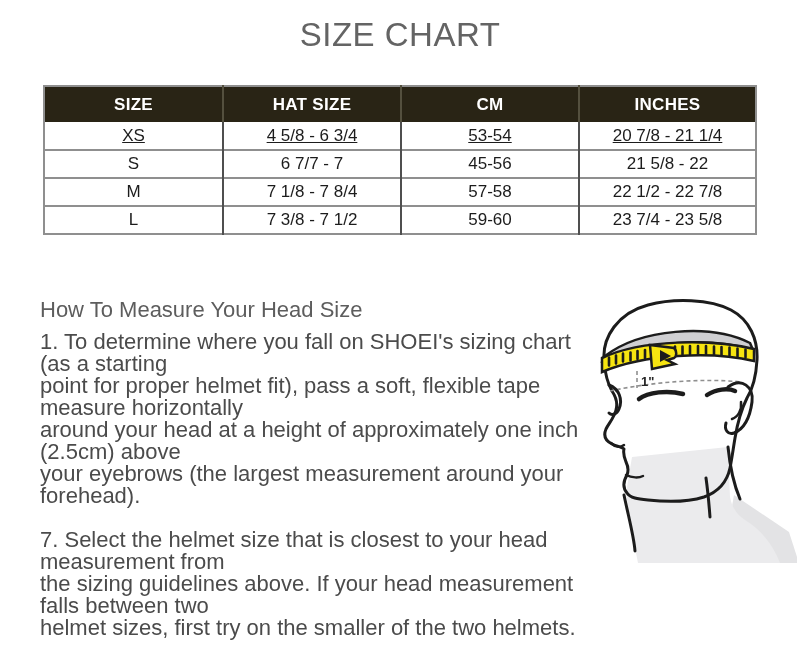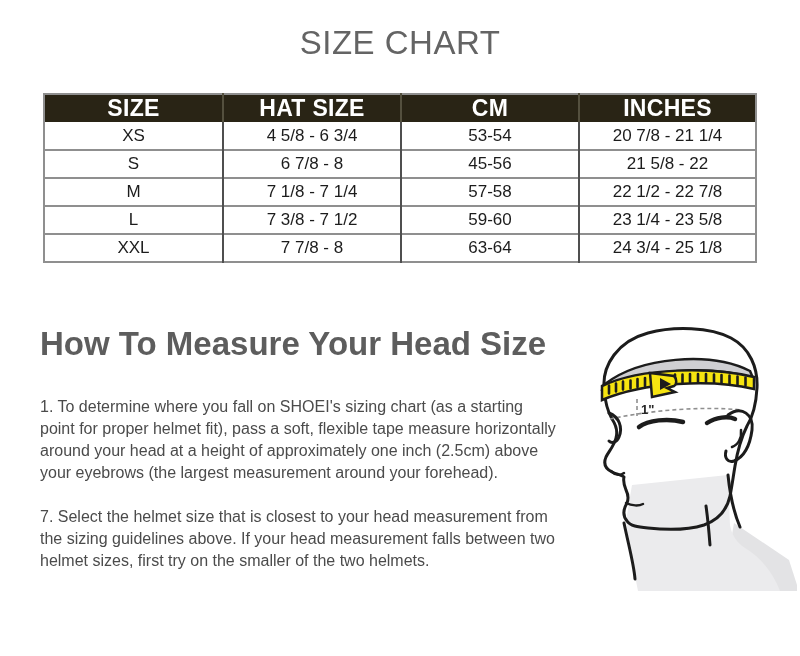--- a/index.html
+++ b/index.html
@@ -7,21 +7,21 @@
   body {
     width: 800px; height: 656px;
     background: #ffffff;
     font-family: "Liberation Sans", sans-serif;
     overflow: hidden;
   }
   .page { position: relative; width: 800px; height: 656px; }
 
   
   h1.page-title {
-    margin: 24px 0 0 0;
+    margin: 16px 0 0 0;
     text-align: center;
     font-size: 33px;
     font-weight: 400;
     letter-spacing: 0.5px;
     color: var(--title_color);
   }
 
   
   table.size-table {
     margin: 31px 0 0 43px;
@@ -30,58 +30,58 @@
     table-layout: fixed;
     border: 2px solid var(--border_light);
   }
   table.size-table col:nth-child(1) { width: 179px; }
   table.size-table col:nth-child(2) { width: 178px; }
   table.size-table col:nth-child(3) { width: 178px; }
   table.size-table col:nth-child(4) { width: 177px; }
   .size-table th {
     background: var(--header_bg);
     color: var(--header_text);
-    font-size: 23px;
+    font-size: 17px;
     font-weight: bold;
     letter-spacing: 0.3px;
-    height: 24px;
+    height: 36px;
     padding: 0;
     border-left: 2px solid #54503e;
   }
   .size-table th:first-child { border-left: none; }
   .size-table td {
     height: 28px;
     padding: 0;
     text-align: center;
     vertical-align: middle;
     font-size: 17px;
     color: var(--table_text);
     border-top: 2px solid var(--border_light);
     border-left: 2px solid var(--border_dark);
   }
   .size-table td:first-child { border-left: none; }
-  .size-table tbody tr:first-child td { border-top: none; }
+  .size-table tbody tr:first-child td { border-top: none; text-decoration: underline; }
 
   
   .measure-section {
     display: flex;
     justify-content: space-between;
     align-items: flex-start;
     margin: 62px 3px 0 40px;
   }
   .measure-text { width: 562px; }
   h2.measure-heading {
     margin: 0;
-    font-size: 33px;
-    font-weight: 700;
+    font-size: 22px;
+    font-weight: 400;
     color: var(--heading_color);
   }
   .measure-text p {
-    margin: 33px 0 0 0;
-    font-size: 16px;
+    margin: 8px 0 0 0;
+    font-size: 22px;
     line-height: 22px;
     color: var(--body_text);
     white-space: pre-line;
   }
   .measure-text p + p { margin-top: 22px; }
 
   
   .figure { width: 215px; height: 264px; flex: none; margin-top: 2px; }
   .figure svg { display: block; }
   .skin  { fill: var(--head_fill); }
@@ -116,41 +116,35 @@
     </thead>
     <tbody>
         <tr>
           <td>XS</td>
           <td>4 5/8 - 6 3/4</td>
           <td>53-54</td>
           <td>20 7/8 - 21 1/4</td>
         </tr>
         <tr>
           <td>S</td>
-          <td>6 7/8 - 8</td>
+          <td>6 7/7 - 7</td>
           <td>45-56</td>
           <td>21 5/8 - 22</td>
         </tr>
         <tr>
           <td>M</td>
-          <td>7 1/8 - 7 1/4</td>
+          <td>7 1/8 - 7 8/4</td>
           <td>57-58</td>
           <td>22 1/2 - 22 7/8</td>
         </tr>
         <tr>
           <td>L</td>
           <td>7 3/8 - 7 1/2</td>
           <td>59-60</td>
-          <td>23 1/4 - 23 5/8</td>
-        </tr>
-        <tr>
-          <td>XXL</td>
-          <td>7 7/8 - 8</td>
-          <td>63-64</td>
-          <td>24 3/4 - 25 1/8</td>
+          <td>23 7/4 - 23 5/8</td>
         </tr>
       </tbody>
   </table>
 
   <div class="measure-section">
     <div class="measure-text">
       <h2 class="measure-heading">How To Measure Your Head Size</h2>
       <p>1. To determine where you fall on SHOEI's sizing chart (as a starting
 point for proper helmet fit), pass a soft, flexible tape measure horizontally
 around your head at a height of approximately one inch (2.5cm) above

